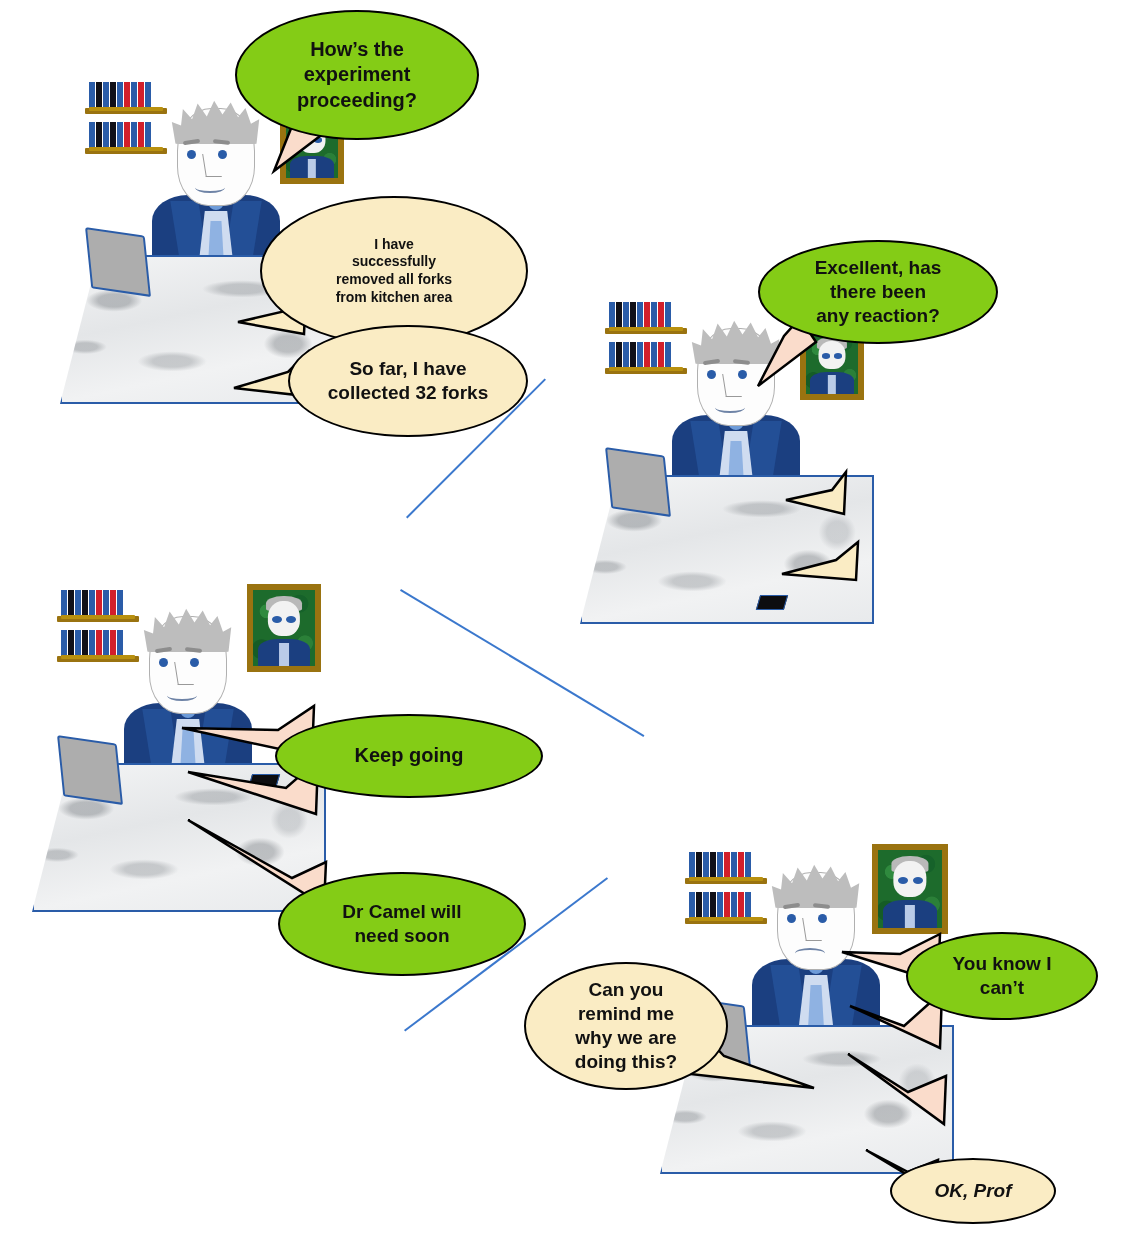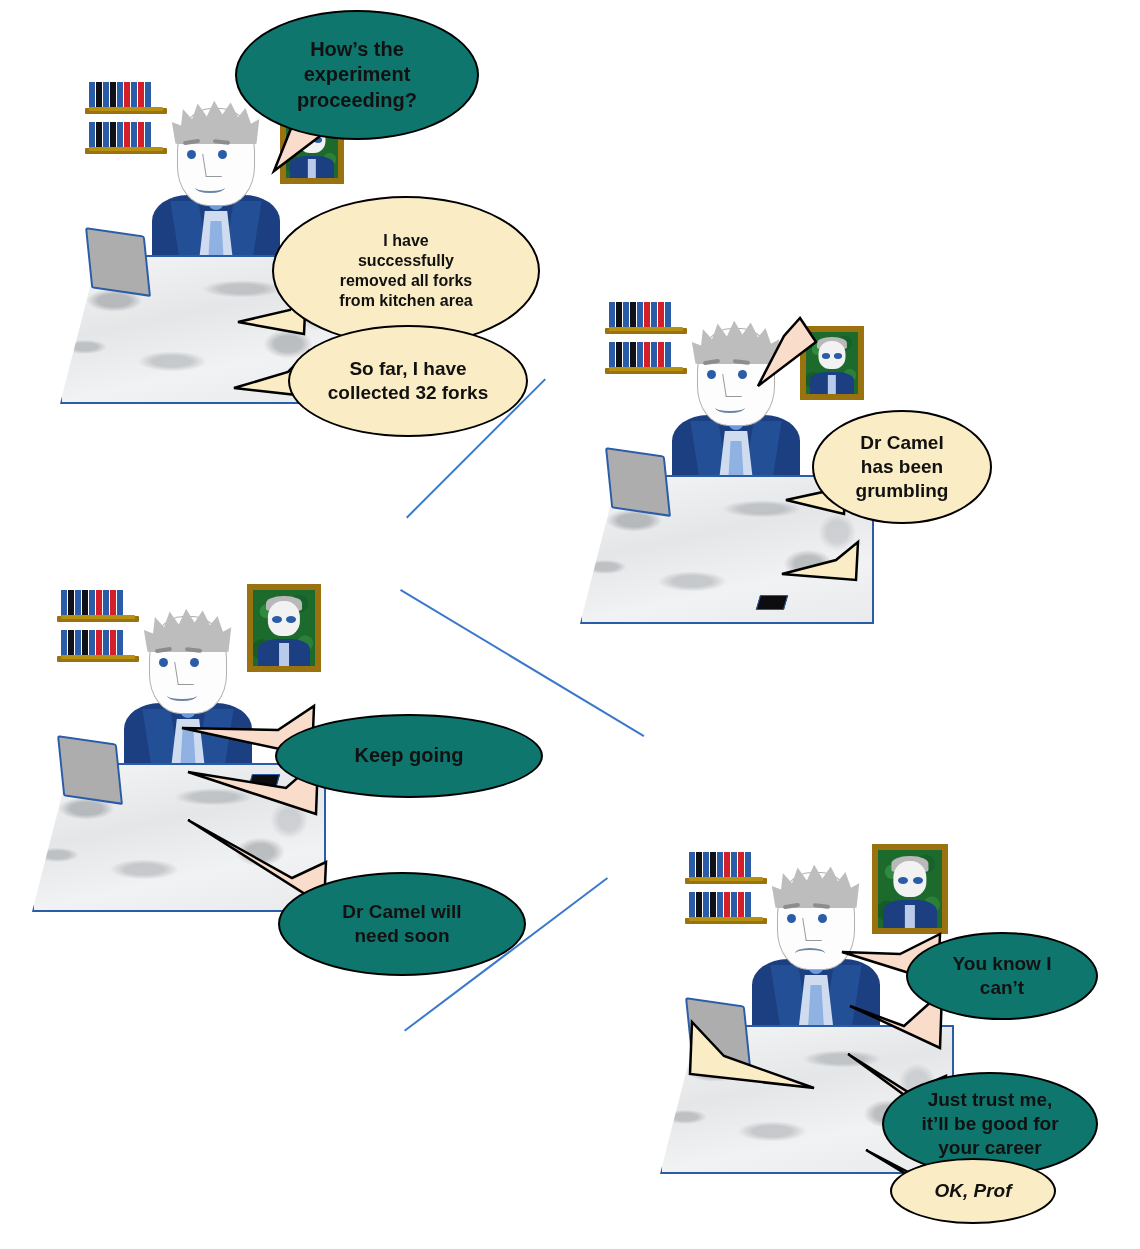--- a/index.html
+++ b/index.html
@@ -301,21 +301,21 @@
     text-align: center;
     border: 2.5px solid #000000;
     border-radius: 50%;
     font-weight: bold;
     color: #111111;
     line-height: 1.26;
     box-sizing: border-box;
     padding: 6px 14px;
     white-space: pre-line;
   }
-  .bubble.prof-say { background: #0f766e; }
+  .bubble.prof-say { background: #84cc16; }
   .bubble.stud-say { background: #faecc4; }
 
   .tail { position: absolute; }
   .tail svg { display: block; overflow: visible; }
 
   
   .divider {
     position: absolute;
     background: #3b78cd;
     height: 2px;
@@ -411,21 +411,21 @@
   </div>
   <div class="tail" style="left:222px; top:348px;">
     <svg width="90" height="60" viewBox="0 0 90 60">
       <polygon points="86,4 84,48 12,40 66,24" fill="#faecc4" stroke="#000" stroke-width="2.5"></polygon>
     </svg>
   </div>
 
   <div class="bubble prof-say" style="left:235px; top:10px; width:244px; height:130px; font-size:20px;">How’s the
 experiment
 proceeding?</div>
-  <div class="bubble stud-say" style="left:272px; top:196px; width:268px; height:150px; font-size:16px;">I have
+  <div class="bubble stud-say" style="left:260px; top:196px; width:268px; height:150px; font-size:14px;">I have
 successfully
 removed all forks
 from kitchen area</div>
   <div class="bubble stud-say" style="left:288px; top:325px; width:240px; height:112px; font-size:19px;">So far, I have
 collected 32 forks</div>
 
   <div class="panel" style="left:560px; top:290px;">
 
     <div class="bookshelf" style="left:45px; top:10px;">
       <div class="shelf-unit" style="top:0;">
@@ -503,23 +503,23 @@
     <svg width="70" height="56" viewBox="0 0 70 56">
       <polygon points="66,2 64,44 6,30 52,20" fill="#faecc4" stroke="#000" stroke-width="2.5"></polygon>
     </svg>
   </div>
   <div class="tail" style="left:772px; top:538px;">
     <svg width="90" height="52" viewBox="0 0 90 52">
       <polygon points="86,4 84,42 10,36 64,22" fill="#faecc4" stroke="#000" stroke-width="2.5"></polygon>
     </svg>
   </div>
 
-  <div class="bubble stud-say" style="left:812px; top:410px; width:180px; height:114px; font-size:19px;">Dr Camel
-has been
-grumbling</div>
+  <div class="bubble prof-say" style="left:758px; top:240px; width:240px; height:104px; font-size:19px;">Excellent, has
+there been
+any reaction?</div>
 
   <div class="panel" style="left:12px; top:578px;">
 
     <div class="bookshelf" style="left:45px; top:10px;">
       <div class="shelf-unit" style="top:0;">
         <div class="books">
           <div class="book blue"></div>
             <div class="book black"></div>
             <div class="book blue"></div>
           <div class="book black"></div>
@@ -690,20 +690,21 @@
     <svg width="106" height="84" viewBox="0 0 106 84">
       <polygon points="102,30 100,78 4,8 64,46" fill="#fadccb" stroke="#000" stroke-width="2.5"></polygon>
     </svg>
   </div>
   <div class="tail" style="left:862px; top:1146px;">
     <svg width="80" height="50" viewBox="0 0 80 50">
       <polygon points="76,14 74,46 4,4 46,26" fill="#faecc4" stroke="#000" stroke-width="2.5"></polygon>
     </svg>
   </div>
 
+  <div class="bubble stud-say" style="left:524px; top:962px; width:204px; height:128px; font-size:19px;">Can you
+remind me
+why we are
+doing this?</div>
   <div class="bubble prof-say" style="left:906px; top:932px; width:192px; height:88px; font-size:19px;">You know I
 can’t</div>
-  <div class="bubble prof-say" style="left:882px; top:1072px; width:216px; height:104px; font-size:19px;">Just trust me,
-it’ll be good for
-your career</div>
   <div class="bubble stud-say" style="left:890px; top:1158px; width:166px; height:66px; font-size:19px;font-style:italic;">OK, Prof</div>
 
 </div>
 
 </body></html>

